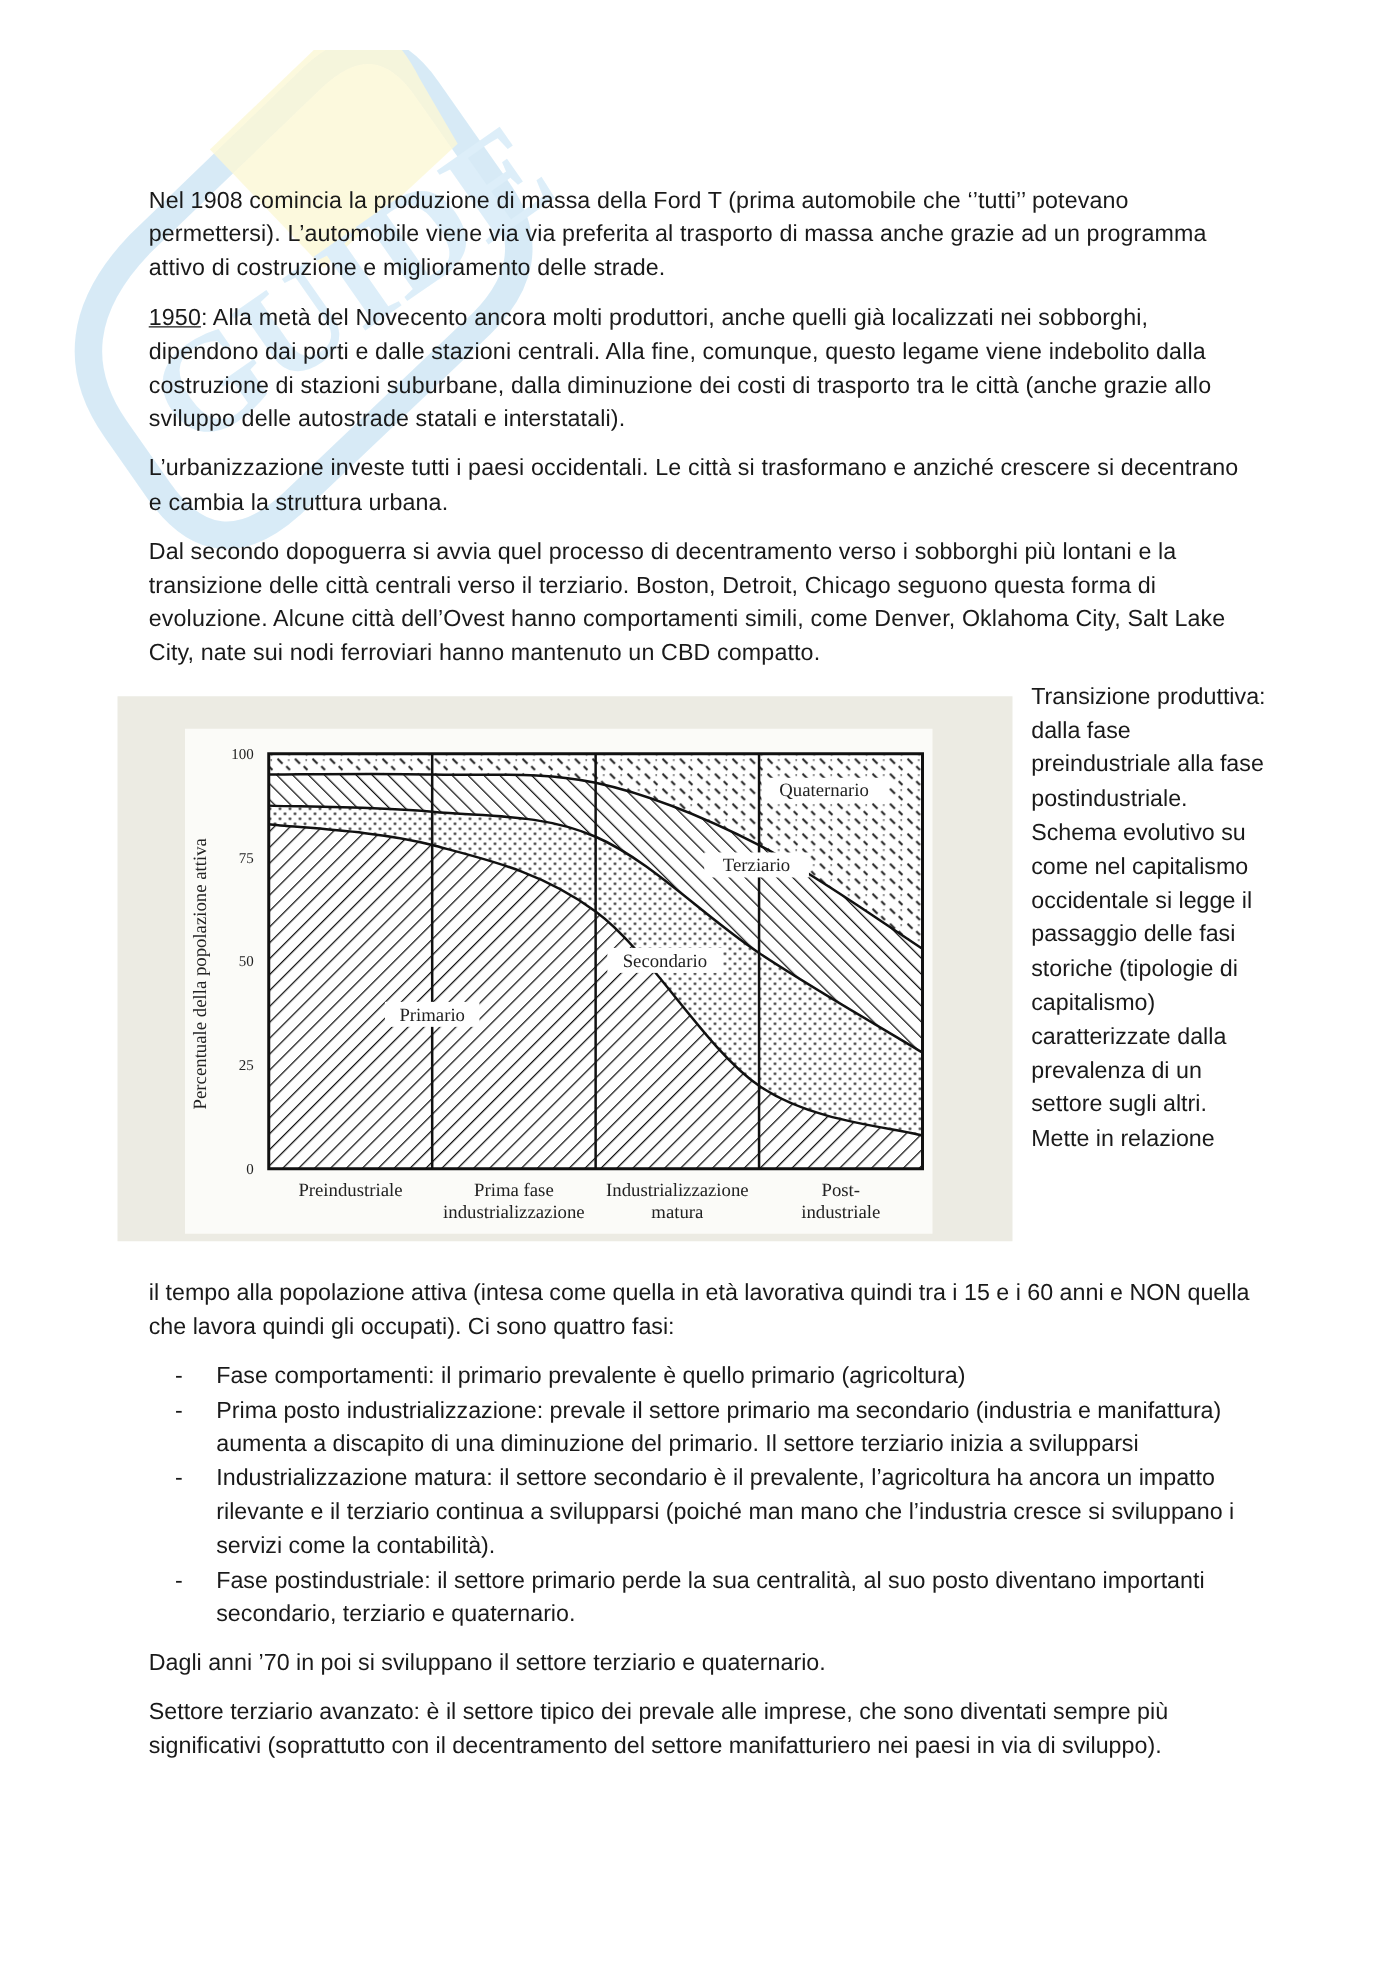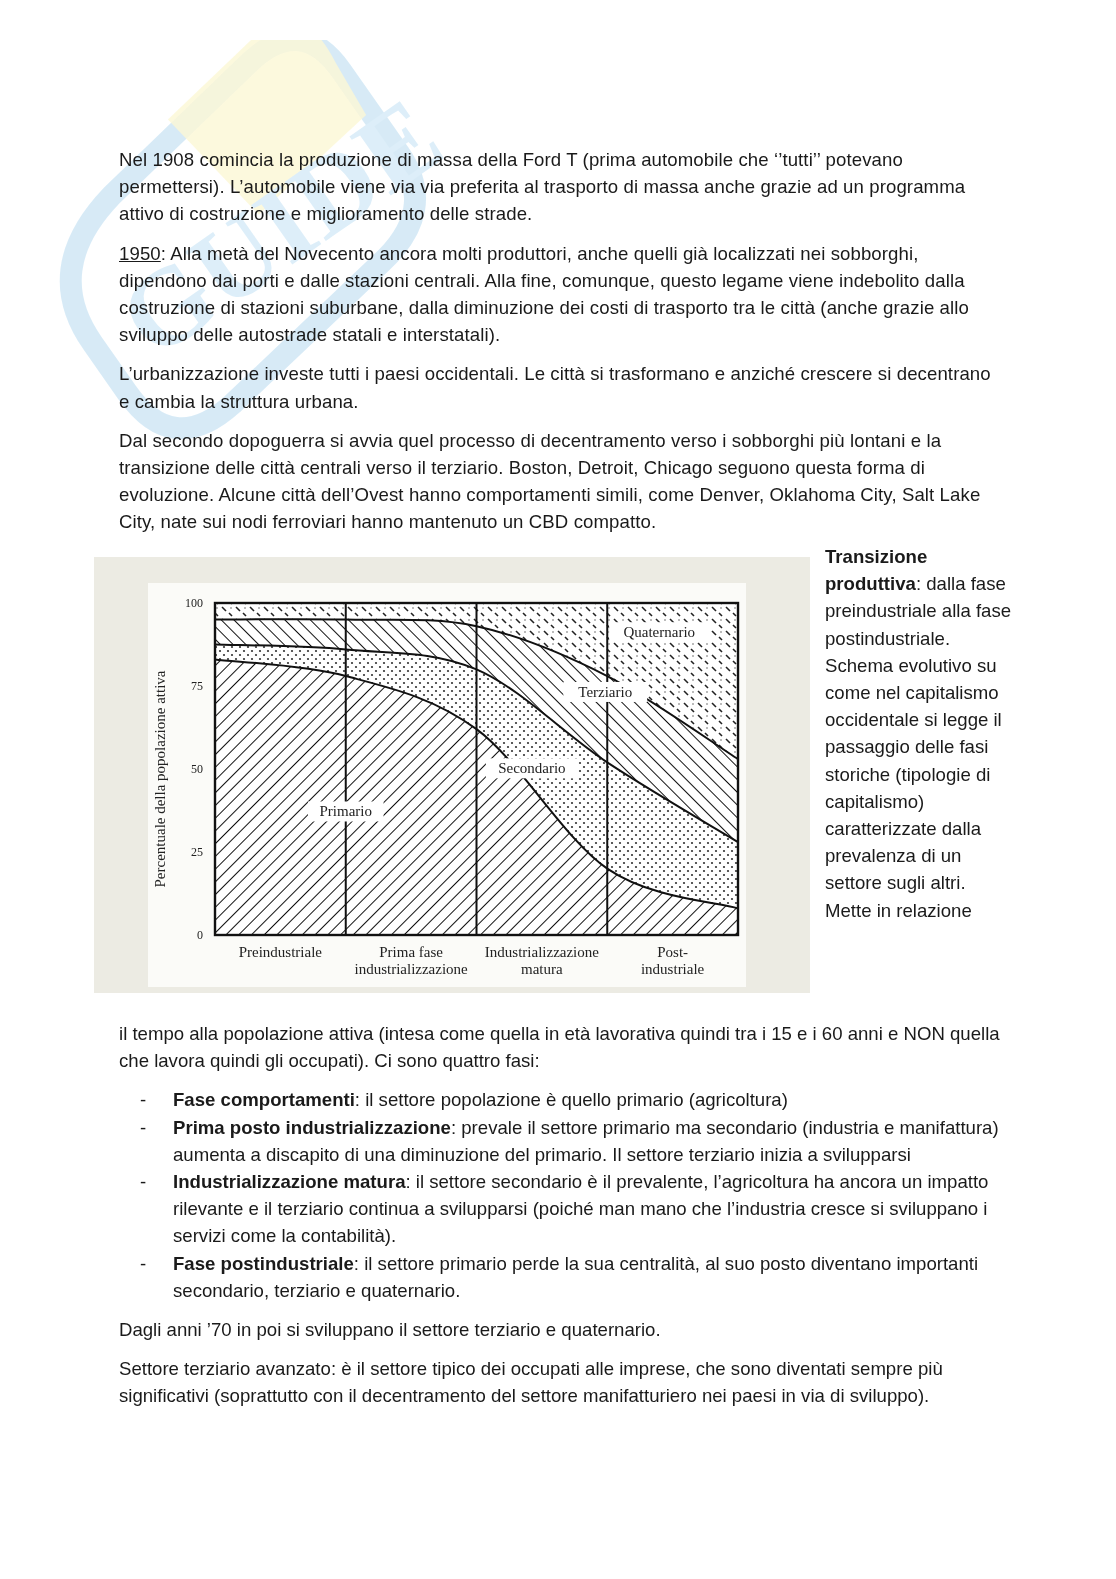--- a/index.html
+++ b/index.html
@@ -4,21 +4,21 @@
 <style>
   html, body { margin: 0; padding: 0; }
   body {
     width: 1116px; height: 1579px; background: #ffffff; position: relative; overflow: hidden;
     font-family: "Liberation Sans", "DejaVu Sans", sans-serif; color: #1a1a1a;
   }
   .watermark { position: absolute; left: 20px; top: 40px; width: 440px; height: 400px; pointer-events: none; }
   .page-text { position: absolute; left: 107px; width: 900px; font-size: 18.6px; line-height: 27.2px; letter-spacing: 0.1px; }
   .p { margin: 12px; }
   .u { text-decoration: underline; }
-  .b { font-weight: bold; }
+  .b { font-weight: normal; }
   .red { color: #a21caf; font-weight: bold; }
   .heading { margin-top: 27px; }
   .figure-wrap { position: absolute; left: 94px; top: 557px; width: 716px; height: 436px; background: #ecebe3; }
   .figure-inner { position: absolute; left: 54px; top: 26px; width: 598px; height: 404px; background: #fbfbf8; }
   .side-text { position: absolute; left: 825px; top: 543px; width: 190px; font-size: 18.6px; line-height: 27.2px; }
   .after-fig { position: absolute; left: 107px; top: 1008px; width: 910px; font-size: 18.6px; line-height: 27.2px; }
   ul.phases { list-style: none; margin: 0; padding: 0; }
   ul.phases li { position: relative; padding-left: 66px; }
   ul.phases li .dash { position: absolute; left: 33px; top: 0; }
   svg text { font-family: "Liberation Serif", "DejaVu Serif", serif; }
@@ -107,20 +107,20 @@
   </svg>
 </div>
 
 <div class="side-text">
   <span class="b">Transizione produttiva</span><span>: dalla fase preindustriale alla fase postindustriale. Schema evolutivo su come nel capitalismo occidentale si legge il passaggio delle fasi storiche (tipologie di capitalismo) caratterizzate dalla prevalenza di un settore sugli altri. Mette in relazione</span>
 </div>
 
 <div class="after-fig">
   <p class="p">il tempo alla popolazione attiva (intesa come quella in età lavorativa quindi tra i 15 e i 60 anni e NON quella che lavora quindi gli occupati). Ci sono quattro fasi:</p>
   <ul class="phases">
-    <li><span class="dash">-</span><span class="b">Fase comportamenti</span><span>: il settore popolazione è quello primario (agricoltura)</span></li>
+    <li><span class="dash">-</span><span class="b">Fase comportamenti</span><span>: il primario prevalente è quello primario (agricoltura)</span></li>
     <li><span class="dash">-</span><span class="b">Prima posto industrializzazione</span><span>: prevale il settore primario ma secondario (industria e manifattura) aumenta a discapito di una diminuzione del primario. Il settore terziario inizia a svilupparsi</span></li>
     <li><span class="dash">-</span><span class="b">Industrializzazione matura</span><span>: il settore secondario è il prevalente, l’agricoltura ha ancora un impatto rilevante e il terziario continua a svilupparsi (poiché man mano che l’industria cresce si sviluppano i servizi come la contabilità).</span></li>
     <li><span class="dash">-</span><span class="b">Fase postindustriale</span><span>: il settore primario perde la sua centralità, al suo posto diventano importanti secondario, terziario e quaternario.</span></li>
   </ul>
   <p class="p">Dagli anni ’70 in poi si sviluppano il settore terziario e quaternario.</p>
-  <p class="p">Settore terziario avanzato: è il settore tipico dei occupati alle imprese, che sono diventati sempre più significativi (soprattutto con il decentramento del settore manifatturiero nei paesi in via di sviluppo).</p>
+  <p class="p">Settore terziario avanzato: è il settore tipico dei prevale alle imprese, che sono diventati sempre più significativi (soprattutto con il decentramento del settore manifatturiero nei paesi in via di sviluppo).</p>
 </div>
 
 </body></html>

